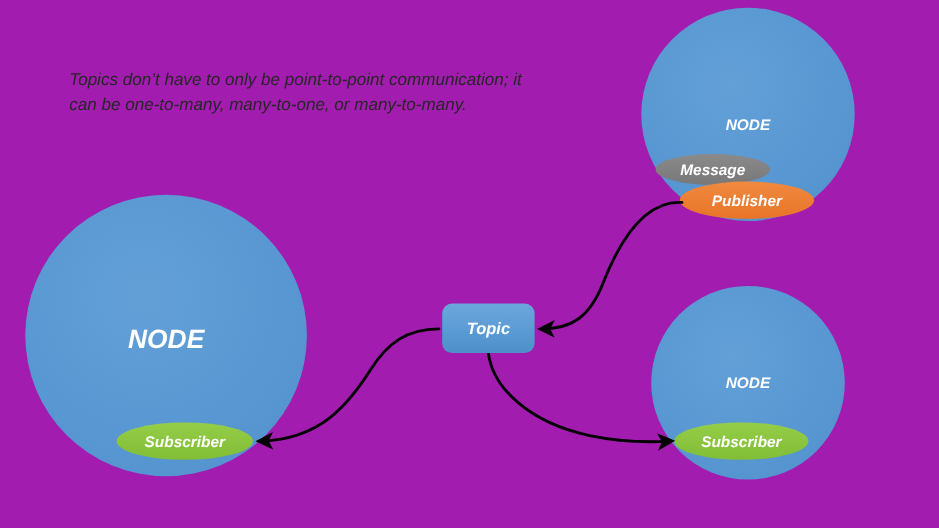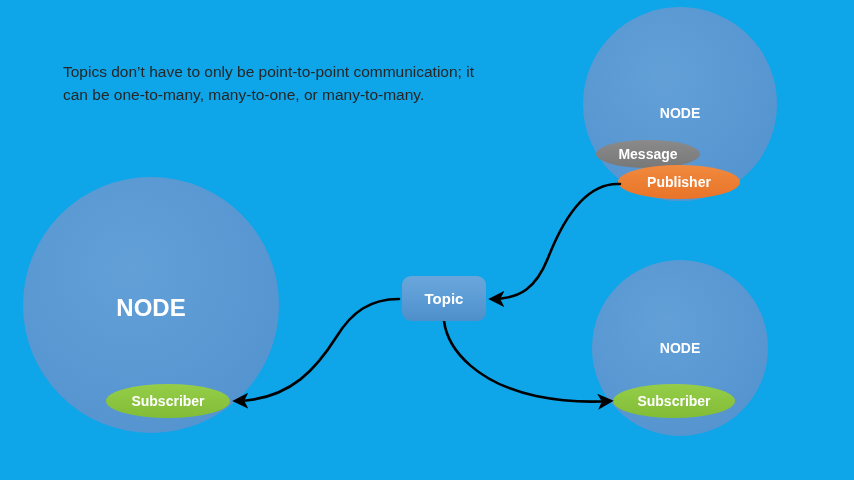--- a/index.html
+++ b/index.html
@@ -10,21 +10,22 @@
   body {
     width: 854px;
     height: 480px;
     overflow: hidden;
     font-family: "Liberation Sans", sans-serif;
   }
   #stage {
     position: relative;
     width: 854px;
     height: 480px;
-    background: #0ea5e9;
+    background: #a21caf;
+    font-style: italic;
   }
   #diagram {
     position: absolute;
     left: 0;
     top: 0;
     width: 854px;
     height: 480px;
   }
   .caption-text {
     font-family: "Liberation Sans", sans-serif;

